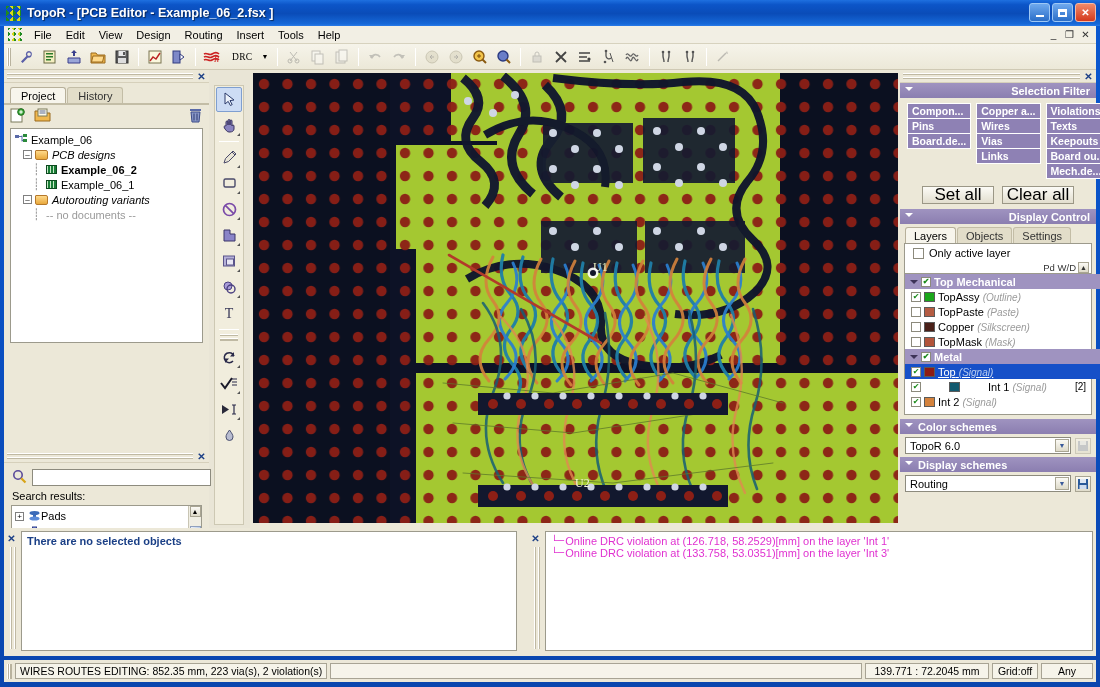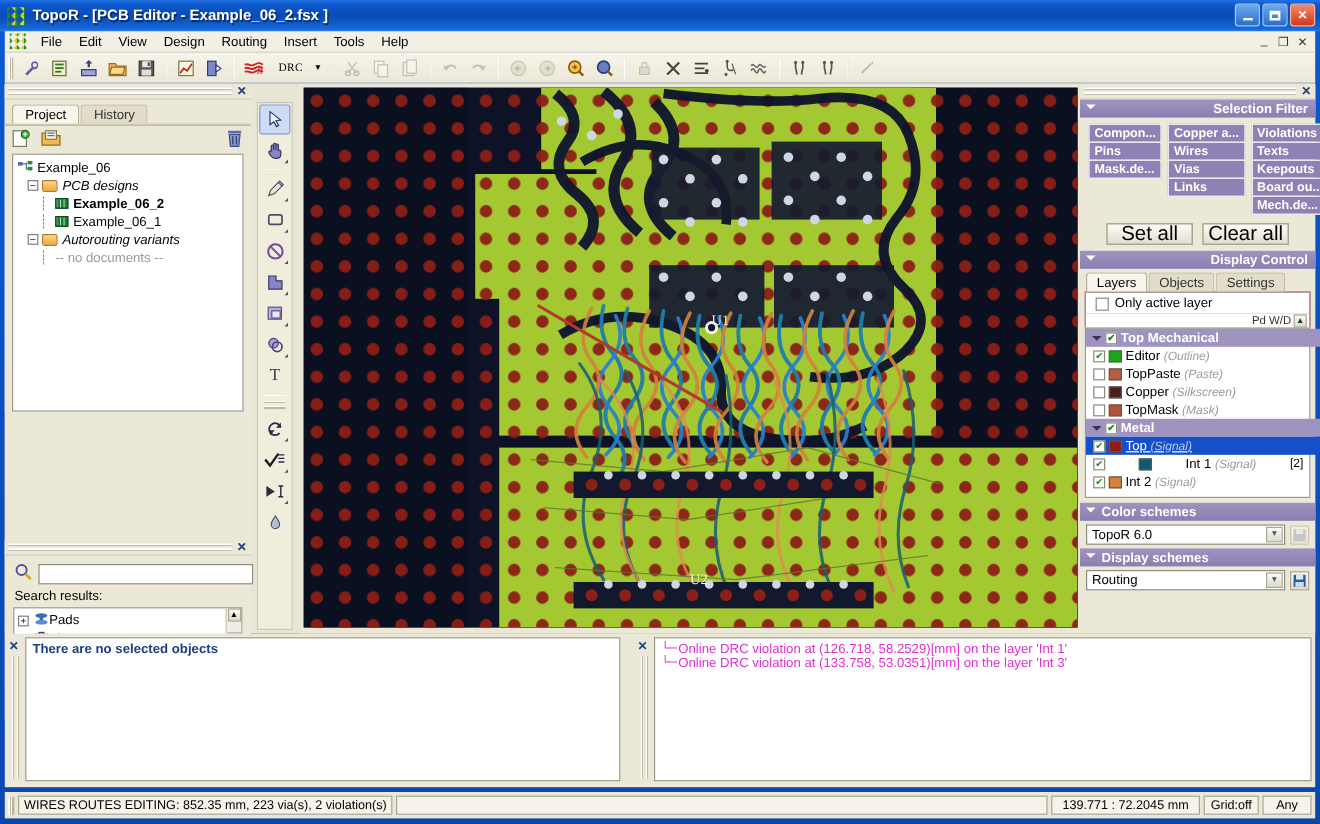--- a/index.html
+++ b/index.html
@@ -843,21 +843,21 @@
 
       <div class="sect-hdr">
         <span class="caret"></span>
         <span>Selection Filter</span>
       </div>
 
       <div class="filter-grid">
         <div class="fcol">
           <div class="fbtn">Compon...</div>
           <div class="fbtn">Pins</div>
-          <div class="fbtn">Mask.de...</div>
+          <div class="fbtn">Board.de...</div>
         </div>
         <div class="fcol">
           <div class="fbtn">Copper a...</div>
           <div class="fbtn">Wires</div>
           <div class="fbtn">Vias</div>
           <div class="fbtn">Links</div>
         </div>
         <div class="fcol">
           <div class="fbtn">Violations</div>
           <div class="fbtn">Texts</div>
@@ -899,21 +899,21 @@
           <div class="lrow group">
             <span class="gcaret"></span>
             <span class="lchk on"></span>
             <span class="lname">Top Mechanical</span>
             <span class="lchk on"></span>
             <span class="lchk on"></span>
           </div>
           <div class="lrow" style="padding-left:6px;">
             <span class="lchk on"></span>
             <span class="swatch" style="background:#1aa61a"></span>
-            <span class="lname"><span>Editor</span> <span class="lkind">(Outline)</span></span>
+            <span class="lname"><span>TopAssy</span> <span class="lkind">(Outline)</span></span>
             <span class="lchk on"></span>
             <span class="lchk on"></span>
           </div>
           <div class="lrow" style="padding-left:6px;">
             <span class="lchk"></span>
             <span class="swatch" style="background:#b55c42"></span>
             <span class="lname"><span>TopPaste</span> <span class="lkind">(Paste)</span></span>
             <span class="lchk on dim"></span>
             <span class="lchk on dim"></span>
           </div>
@@ -1035,16 +1035,16 @@
       </div>
     </div>
   </div>
 
   <div id="status">
     <span class="st-grip"></span>
     <span class="st-cell">WIRES ROUTES EDITING: 852.35 mm, 223 via(s), 2 violation(s)</span>
     <span class="st-cell st-grow"></span>
     <span class="st-cell" style="width:124px;justify-content:center;">139.771 : 72.2045 mm</span>
     <span class="st-cell" style="width:46px;justify-content:center;">Grid:off</span>
-    <span class="st-cell" style="width:41px;justify-content:center;">Any</span>
+    <span class="st-cell" style="width:52px;justify-content:center;">Any</span>
   </div>
 
 </div>
 
 </body></html>

